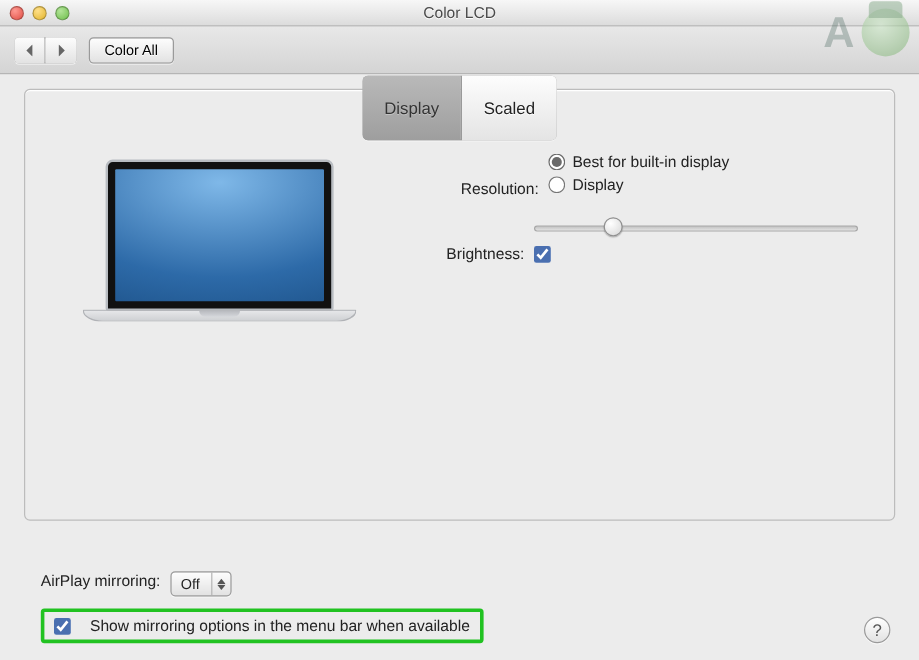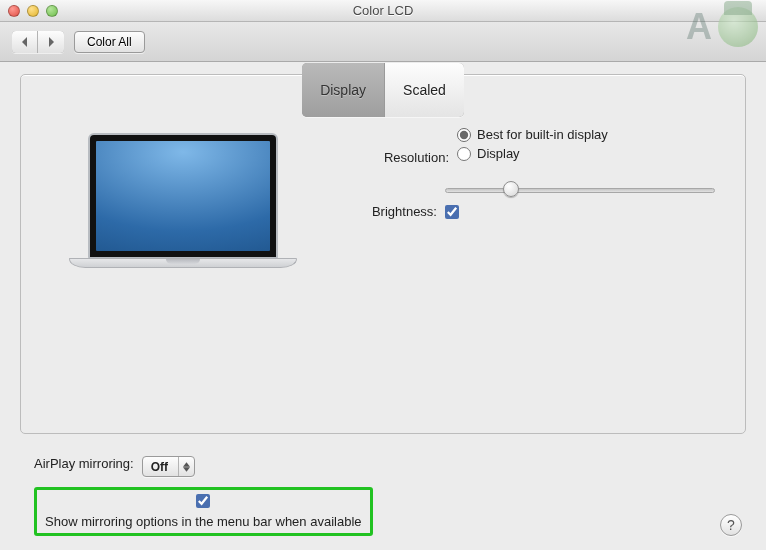--- a/index.html
+++ b/index.html
@@ -150,32 +150,31 @@
     position: absolute; left: 34px; right: 20px; bottom: 14px;
   }
   .airplay-row { display: flex; align-items: flex-start; gap: 8px; margin-bottom: 10px; }
   .popup {
     display: inline-flex; align-items: center;
     border: 1px solid #9a9a9a; border-radius: 4px;
     background: linear-gradient(#fdfdfd, #e2e2e2);
     height: 21px; font-size: 12px;
     box-shadow: 0 1px 0 rgba(255,255,255,.6);
   }
-  .popup .val { padding: 0 10px 0 8px; font-weight: bold; }
+  .popup .val { padding: 0 10px 0 8px; }
   .popup .arrows {
     width: 16px; height: 100%; border-left: 1px solid #b3b3b3;
     display: flex; flex-direction: column; align-items: center; justify-content: center;
     gap: 0px;
   }
   .popup .arrows svg { width: 7px; height: 5px; fill: #555; }
   .highlight-box {
-    display: inline-flex; align-items: center; gap: 6px;
+    display: inline-flex; align-items: center; gap: 16px;
     border: 3px solid #21c221; border-radius: 3px;
     padding: 4px 8px;
-    flex-direction: column;
   }
   .help-btn {
     position: absolute; right: 4px; bottom: 0;
     width: 22px; height: 22px; border-radius: 50%;
     border: 1px solid #9a9a9a;
     background: linear-gradient(#fff, #e2e2e2);
     font-size: 14px; color: #555;
     display: flex; align-items: center; justify-content: center;
     box-shadow: 0 1px 0 rgba(255,255,255,.6);
   }

